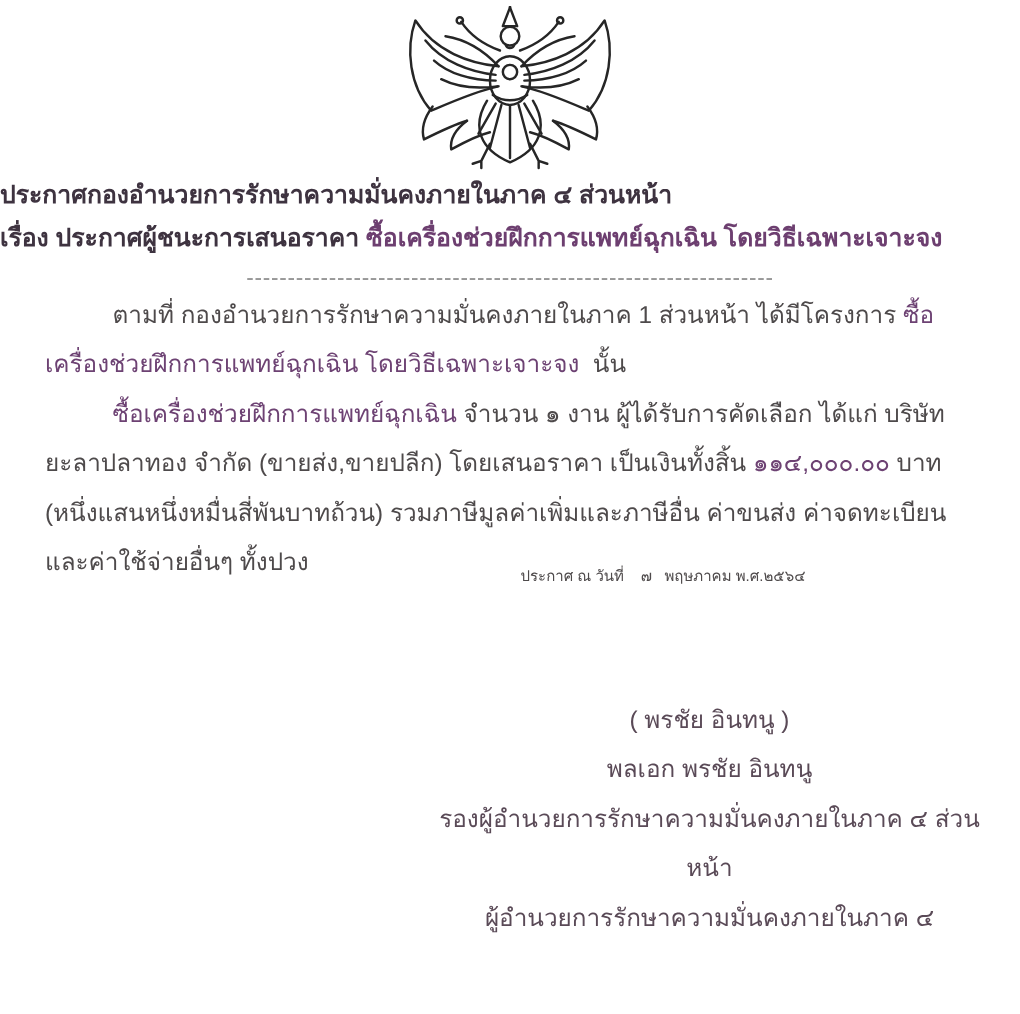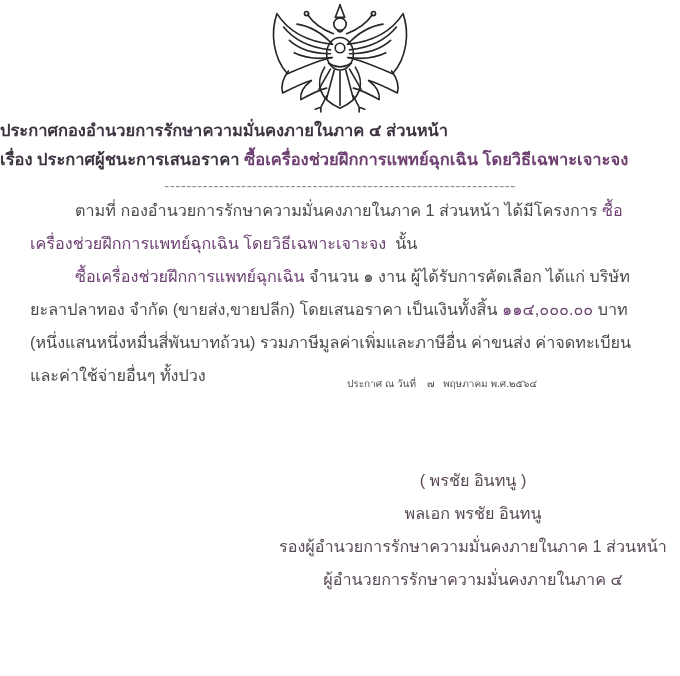--- a/index.html
+++ b/index.html
@@ -94,17 +94,17 @@
   <div class="body-text">
     <p><span data-bind="document.para1.seg1">ตามที่ กองอำนวยการรักษาความมั่นคงภายในภาค 1 ส่วนหน้า ได้มีโครงการ </span><span class="hl" data-bind="document.para1.seg2">ซื้อเครื่องช่วยฝึกการแพทย์ฉุกเฉิน โดยวิธีเฉพาะเจาะจง</span><span data-bind="document.para1.seg3">  นั้น</span></p>
     <p><span class="hl" data-bind="document.para2.seg1">ซื้อเครื่องช่วยฝึกการแพทย์ฉุกเฉิน</span><span data-bind="document.para2.seg2"> จำนวน ๑ งาน ผู้ได้รับการคัดเลือก ได้แก่ บริษัท ยะลาปลาทอง จำกัด (ขายส่ง,ขายปลีก) โดยเสนอราคา เป็นเงินทั้งสิ้น </span><span class="hl" data-bind="document.para2.seg3">๑๑๔,๐๐๐.๐๐</span><span data-bind="document.para2.seg4"> บาท (หนึ่งแสนหนึ่งหมื่นสี่พันบาทถ้วน) รวมภาษีมูลค่าเพิ่มและภาษีอื่น ค่าขนส่ง ค่าจดทะเบียน และค่าใช้จ่ายอื่นๆ ทั้งปวง</span></p>
   </div>
 
   <div class="date-line" data-bind="document.date_line">ประกาศ ณ วันที่    ๗   พฤษภาคม พ.ศ.๒๕๖๔</div>
 
   <div class="signature">
     <div data-bind="document.signature.name_paren">( พรชัย        อินทนู )</div>
     <div data-bind="document.signature.name_line">พลเอก พรชัย อินทนู</div>
-    <div data-bind="document.signature.position1">รองผู้อำนวยการรักษาความมั่นคงภายในภาค 1 ส่วนหน้า</div>
+    <div data-bind="document.signature.position1">รองผู้อำนวยการรักษาความมั่นคงภายในภาค ๔ ส่วนหน้า</div>
     <div data-bind="document.signature.position3">ผู้อำนวยการรักษาความมั่นคงภายในภาค ๔</div>
   </div>
 
 </div>
 
 </body></html>

